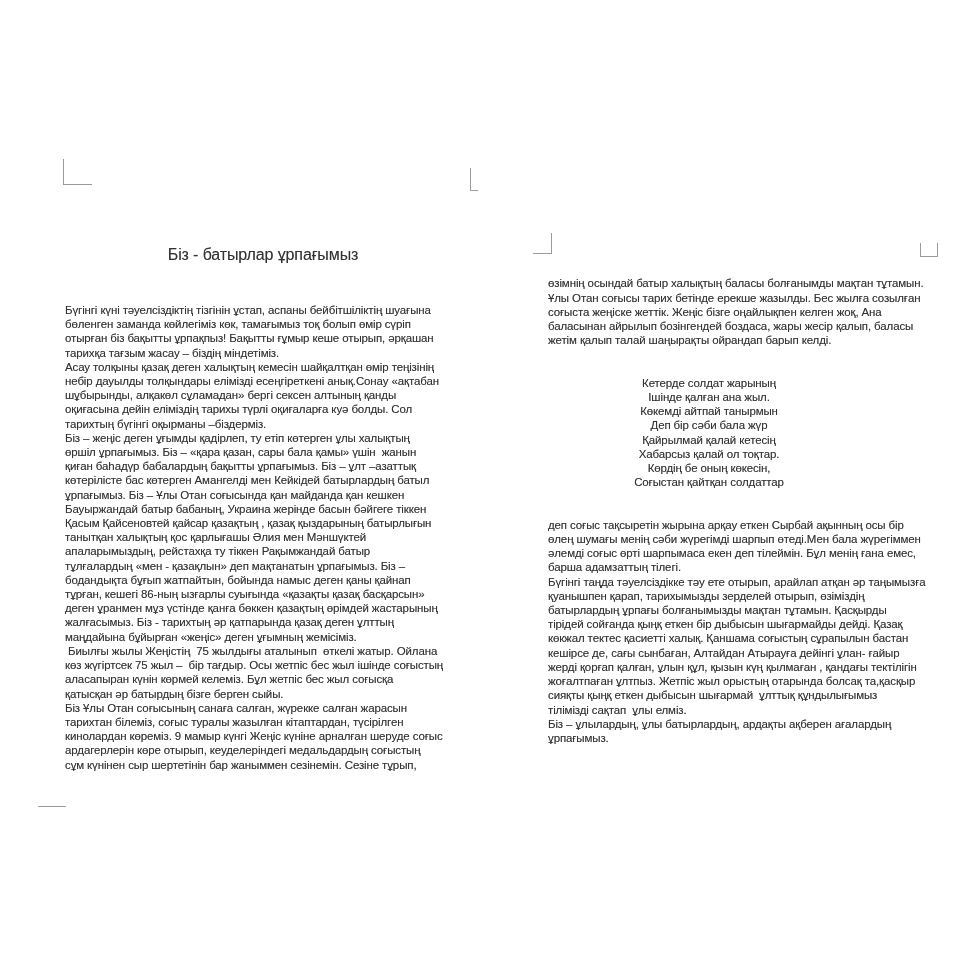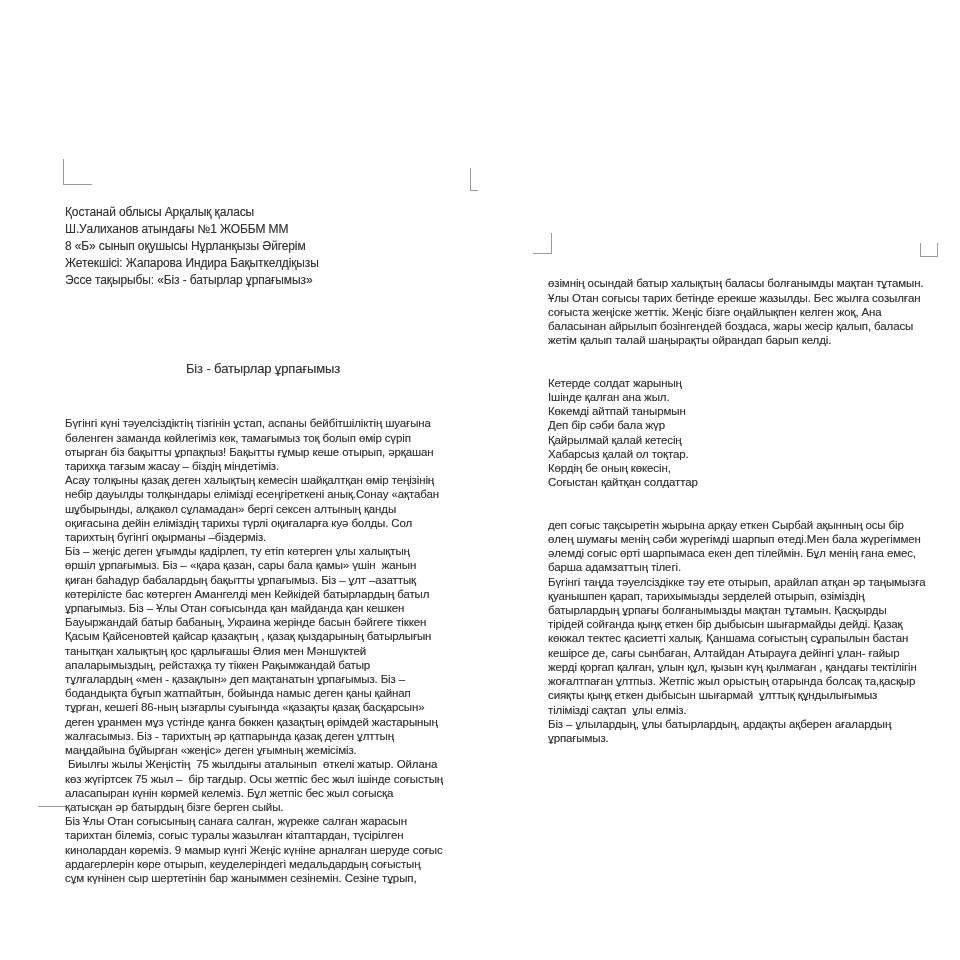--- a/index.html
+++ b/index.html
@@ -51,49 +51,45 @@
   .page-left  { left: 65px;  top: 176px; width: 396px; }
   .page-right { left: 548px; top: 248px; width: 396px; }
 
   .essay-header {
     font-size: 12px;
     line-height: 17px;
     white-space: pre;
   }
   .essay-title {
     margin: 44px 0 12px 0;
-    font-size: 13px;
+    font-size: 16px;
     font-weight: 400;
     text-align: center;
     white-space: pre;
   }
   .body-block { white-space: pre; }
   .verse {
+    text-align: center;
     white-space: pre;
   }
   .verse-1 { width: 322px; }
   .verse-2 { width: 382px; }
 </style>
 </head>
 <body>
 
 <div class="canvas">
 
   <div class="crop-mark mark-top-left"></div>
   <div class="crop-mark mark-top-mid"></div>
   <div class="crop-mark mark-right-page-corner"></div>
   <div class="crop-mark mark-top-right"></div>
   <div class="crop-mark mark-bottom-left"></div>
 
   <section class="page page-left">
-    <div class="essay-header">Қостанай облысы Арқалық қаласы
-Ш.Уалиханов атындағы №1 ЖОББМ ММ
-8 «Б» сынып оқушысы Нұрланқызы Әйгерім
-Жетекшісі: Жапарова Индира Бақыткелдіқызы
-Эссе тақырыбы: «Біз - батырлар ұрпағымыз»</div>
     <div class="essay-title">Біз - батырлар ұрпағымыз</div>
     <div class="body-block">Бүгінгі күні тәуелсіздіктің тізгінін ұстап, аспаны бейбітшіліктің шуағына
 бөленген заманда көйлегіміз көк, тамағымыз тоқ болып өмір сүріп
 отырған біз бақытты ұрпақпыз! Бақытты ғұмыр кеше отырып, әрқашан
 тарихқа тағзым жасау – біздің міндетіміз.
 Асау толқыны қазақ деген халықтың кемесін шайқалтқан өмір теңізінің
 небір дауылды толқындары елімізді есеңгіреткені анық.Сонау «ақтабан
 шұбырынды, алқакөл сұламадан» бергі сексен алтының қанды
 оқиғасына дейін еліміздің тарихы түрлі оқиғаларға куә болды. Сол
 тарихтың бүгінгі оқырманы –біздерміз.

